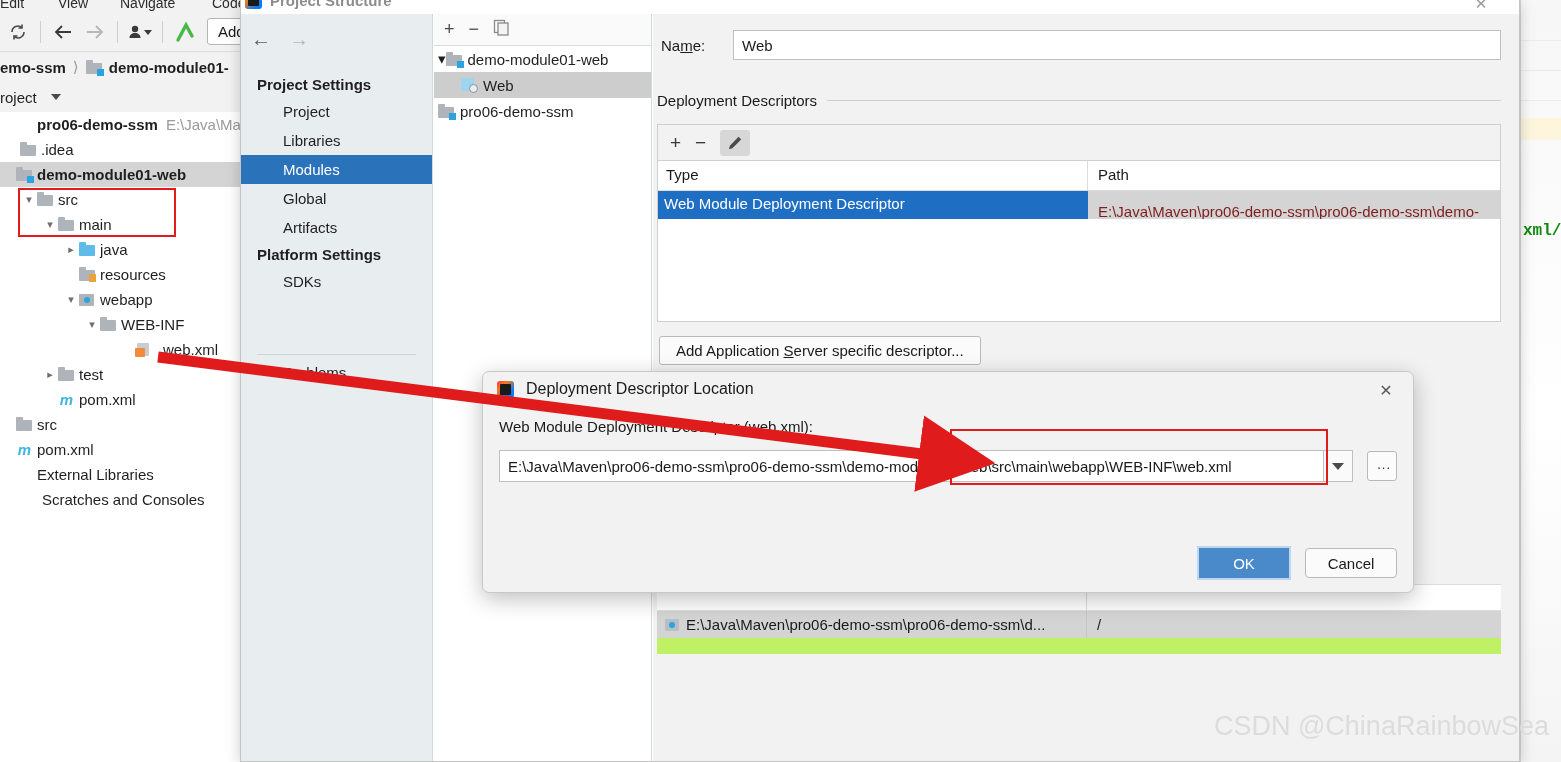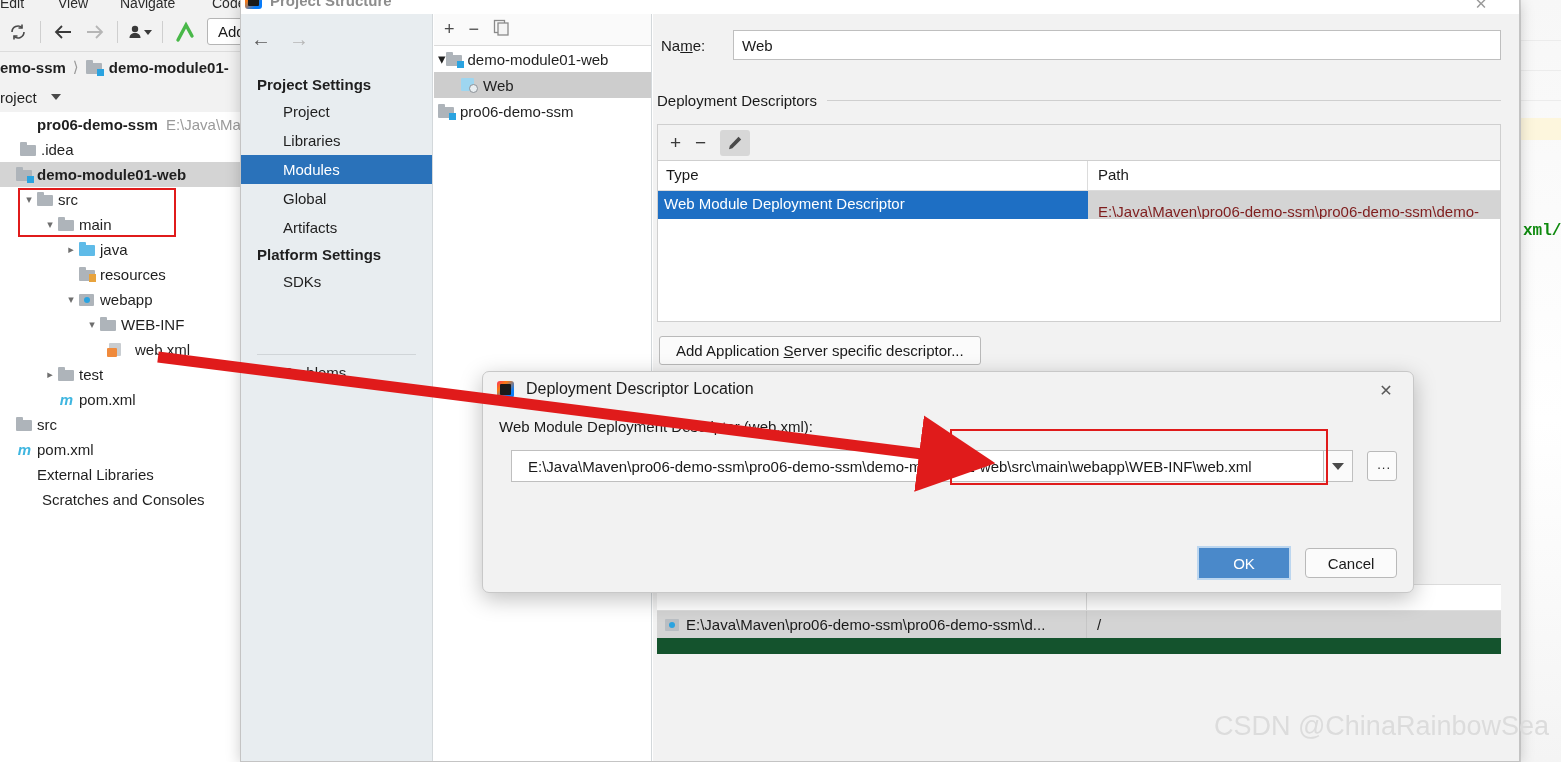--- a/index.html
+++ b/index.html
@@ -261,21 +261,21 @@
   .add-srv-btn {
     position: absolute; top: 322px; left: 6px; height: 29px; padding: 0 16px;
     display: flex; align-items: center; justify-content: center;
     background: #fbfbfb; border: 1px solid #b9b9b9; border-radius: 3px;
     font-size: 15px; color: #1a1a1a;
   }
   .add-srv-btn u { text-decoration: underline; }
 
   .res-table {
     position: absolute; top: 570px; left: 4px; right: 18px; height: 70px;
-    background: #14532d; border-top: 1px solid #dcdcdc;
+    background: #bef264; border-top: 1px solid #dcdcdc;
   }
   .res-head {
     height: 26px; display: flex; border-bottom: 1px solid #dcdcdc;
     background: #fff;
   }
   .res-head .c1 { width: 430px; border-right: 1px solid #dcdcdc; }
   .res-head .c2 { flex: 1; }
   .res-row {
     height: 27px; display: flex; align-items: center; background: #d4d4d4;
     font-size: 15px; color: #1a1a1a;
@@ -314,23 +314,23 @@
   }
   .ddl-label {
     position: absolute; top: 46px; left: 16px; font-size: 15px; color: #1a1a1a;
   }
   .ddl-field-row {
     position: absolute; top: 78px; left: 16px; right: 16px; height: 32px;
     display: flex; align-items: center; gap: 0;
   }
   .ddl-input {
     flex: 1; height: 32px; background: #fff; border: 1px solid #bfbfbf;
-    border-right: none; font-size: 15px; padding: 0 16px; color: #1a1a1a;
+    border-right: none; font-size: 15px; padding: 0 8px; color: #1a1a1a;
     font-family: "Liberation Sans", sans-serif;
-    overflow: hidden; white-space: nowrap; text-overflow: clip; margin-left: 12px;
+    overflow: hidden; white-space: nowrap; text-overflow: clip;
   }
   .ddl-drop {
     width: 30px; height: 32px; background: #fafafa; border: 1px solid #bfbfbf;
     display: flex; align-items: center; justify-content: center;
   }
   .ddl-drop .tri {
     width: 0; height: 0; border-left: 6px solid transparent;
     border-right: 6px solid transparent; border-top: 7px solid #4a4a4a;
   }
   .ddl-browse {
@@ -478,21 +478,21 @@
           <span class="ico ico-webapp">
             <i class="dot"></i>
           </span>
           <span class="lbl">webapp</span>
         </div>
         <div class="tnode" style="padding-left: 84px;">
           <span class="arrow">▾</span>
           <span class="ico ico-folder"></span>
           <span class="lbl">WEB-INF</span>
         </div>
-        <div class="tnode" style="padding-left: 84px; gap: 7px;">
+        <div class="tnode" style="padding-left: 112px; gap: 7px;">
           <span class="arrow"></span>
           <span class="ico ico-xml">
             <i class="ob"></i>
           </span>
           <span class="lbl">web.xml</span>
         </div>
         <div class="tnode" style="padding-left: 42px;">
           <span class="arrow">▸</span>
           <span class="ico ico-folder"></span>
           <span class="lbl">test</span>

